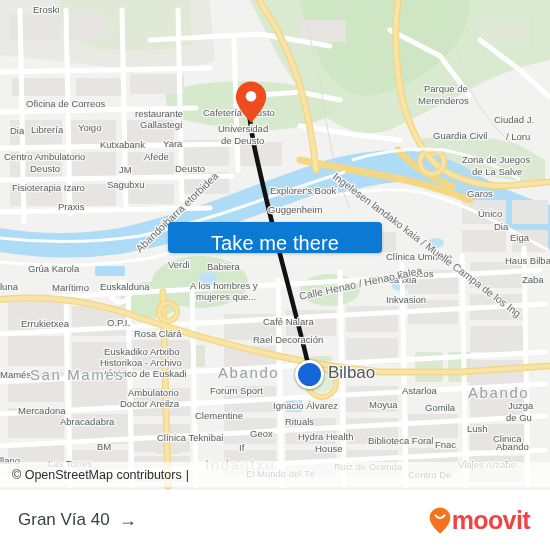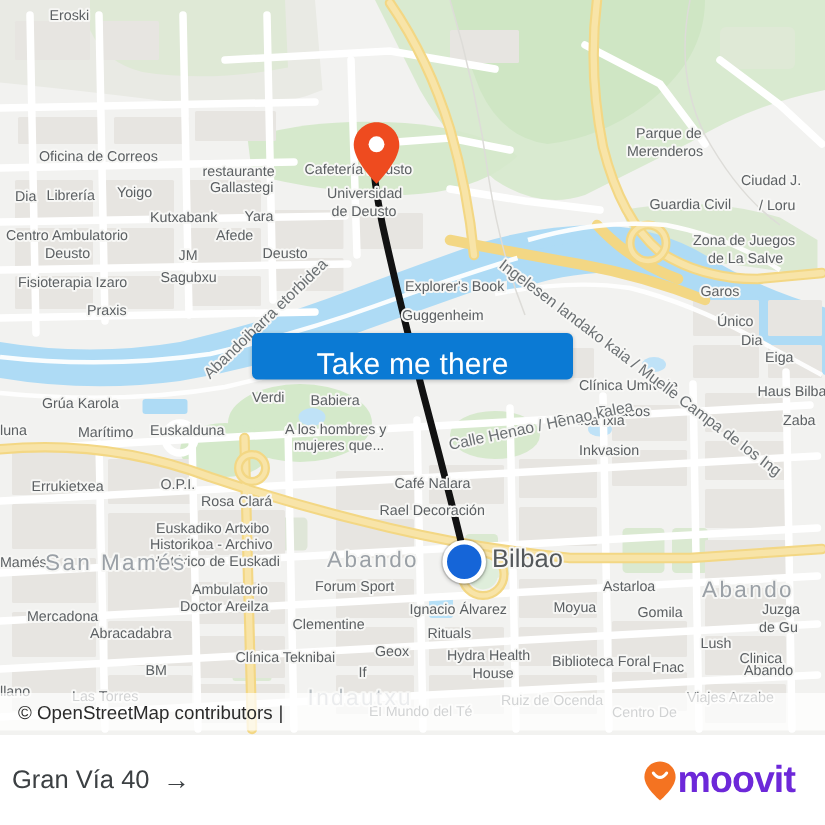--- a/index.html
+++ b/index.html
@@ -136,21 +136,21 @@
   #footer {
     position: absolute;
     left: 0;
     top: 490px;
     width: 550px;
     height: 60px;
     background: #ffffff;
     display: flex;
     align-items: center;
     box-sizing: border-box;
-    padding: 0 14px 0 8px;
+    padding: 0 14px 0 18px;
     justify-content: space-between;
   }
   #route-summary {
     display: flex;
     align-items: center;
     flex: 1 1 auto;
     font-size: 17px;
     color: #3c4043;
     white-space: nowrap;
   }
@@ -162,21 +162,21 @@
   #brand {
     display: flex;
     align-items: center;
     flex: 0 0 auto;
     margin-right: 6px;
   }
   #brand-mark { margin-right: 1px; display: block; }
   #brand-word {
     font-size: 25px;
     font-weight: bold;
-    color: #6d28d9;
+    color: #ef4444;
     letter-spacing: -0.6px;
     line-height: 1;
   }
 </style>
 </head>
 <body>
 
 <div id="app">
 
   <div id="map">

